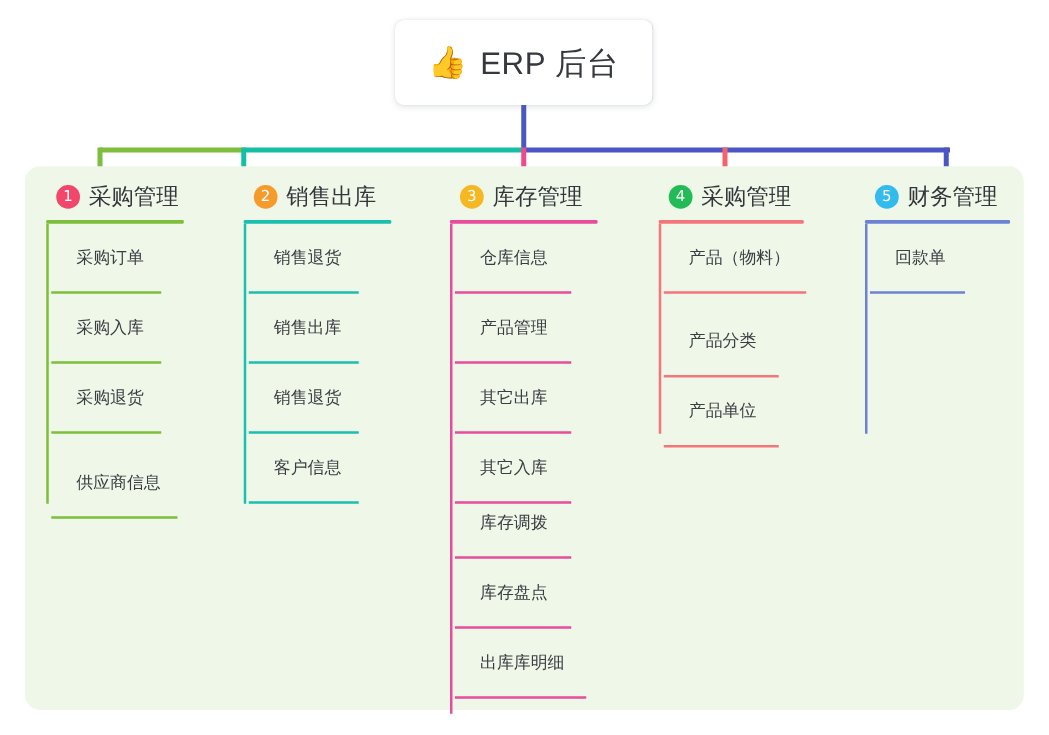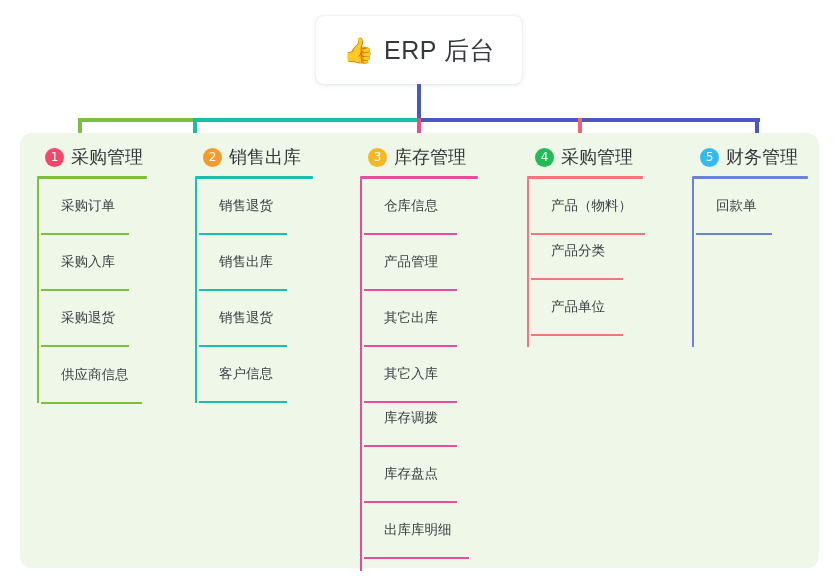--- a/index.html
+++ b/index.html
@@ -173,21 +173,21 @@
           <div class="leaf-rule" style="width: 88px; background: rgb(125, 190, 60);"></div>
         </div>
         <div class="leaf" style="height: 56px;">
           <span class="leaf-label">采购入库</span>
           <div class="leaf-rule" style="width: 88px; background: rgb(125, 190, 60);"></div>
         </div>
         <div class="leaf" style="height: 56px;">
           <span class="leaf-label">采购退货</span>
           <div class="leaf-rule" style="width: 88px; background: rgb(125, 190, 60);"></div>
         </div>
-        <div class="leaf" style="height: 57px; align-items: flex-end;">
+        <div class="leaf" style="height: 68px; align-items: flex-end;">
           <span class="leaf-label">供应商信息</span>
           <div class="leaf-rule" style="width: 101px; background: rgb(125, 190, 60);"></div>
         </div>
       </div>
     </div>
     <div class="column" style="left: 195px; width: 130px;">
       <div class="col-head">
         <span class="badge" style="background: rgb(245, 155, 44);">2</span>
         <span class="col-title">销售出库</span>
       </div>
@@ -255,21 +255,21 @@
         <span class="badge" style="background: rgb(34, 187, 85);">4</span>
         <span class="col-title">采购管理</span>
       </div>
       <div class="col-rule" style="width: 116px; background: rgb(244, 118, 123);"></div>
       <div class="leaf-list">
         <div class="spine" style="background: rgb(244, 118, 123); height: 168px;"></div>
         <div class="leaf" style="height: 56px;">
           <span class="leaf-label">产品（物料）</span>
           <div class="leaf-rule" style="width: 114px; background: rgb(244, 118, 123);"></div>
         </div>
-        <div class="leaf" style="height: 45px;">
+        <div class="leaf" style="height: 67px;">
           <span class="leaf-label">产品分类</span>
           <div class="leaf-rule" style="width: 92px; background: rgb(244, 118, 123);"></div>
         </div>
         <div class="leaf" style="height: 56px;">
           <span class="leaf-label">产品单位</span>
           <div class="leaf-rule" style="width: 92px; background: rgb(244, 118, 123);"></div>
         </div>
       </div>
     </div>
     <div class="column" style="left: 692px; width: 130px;">

